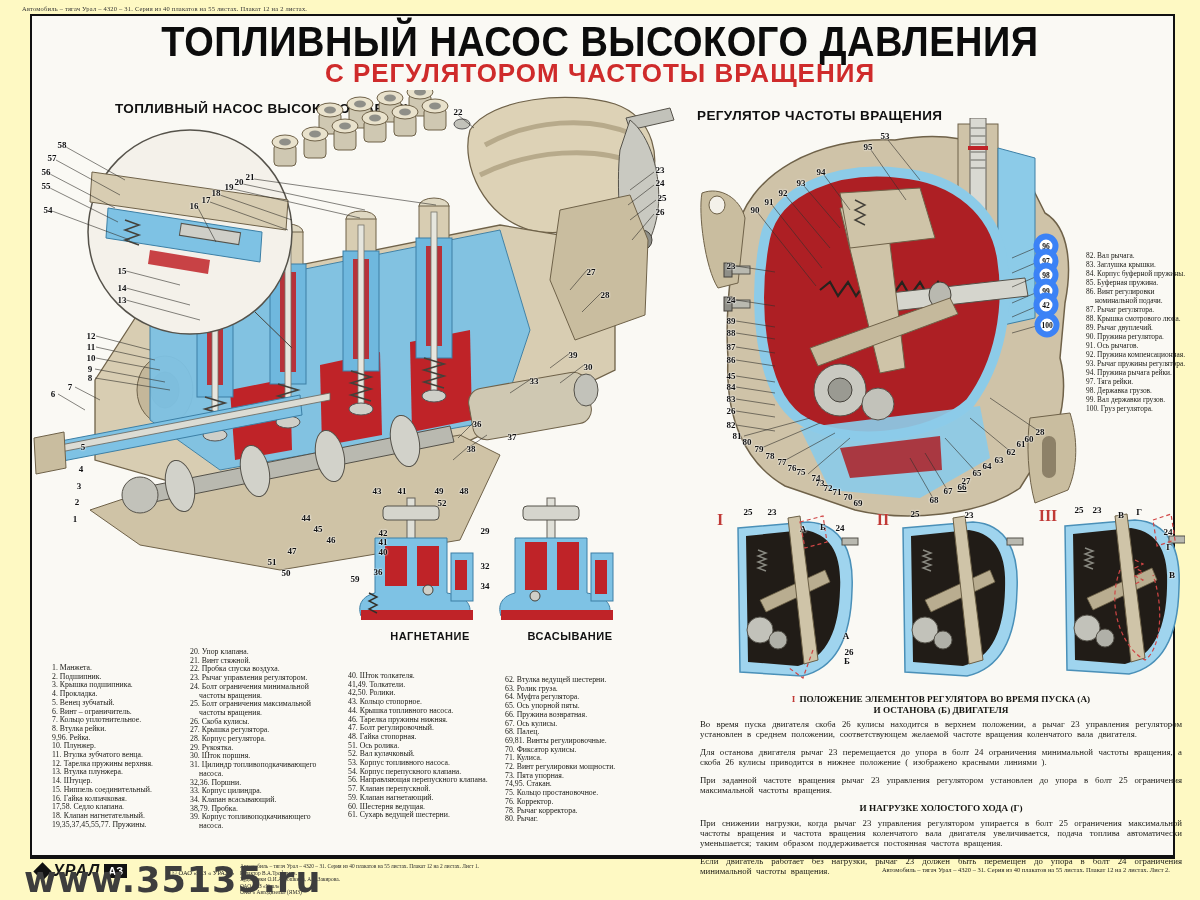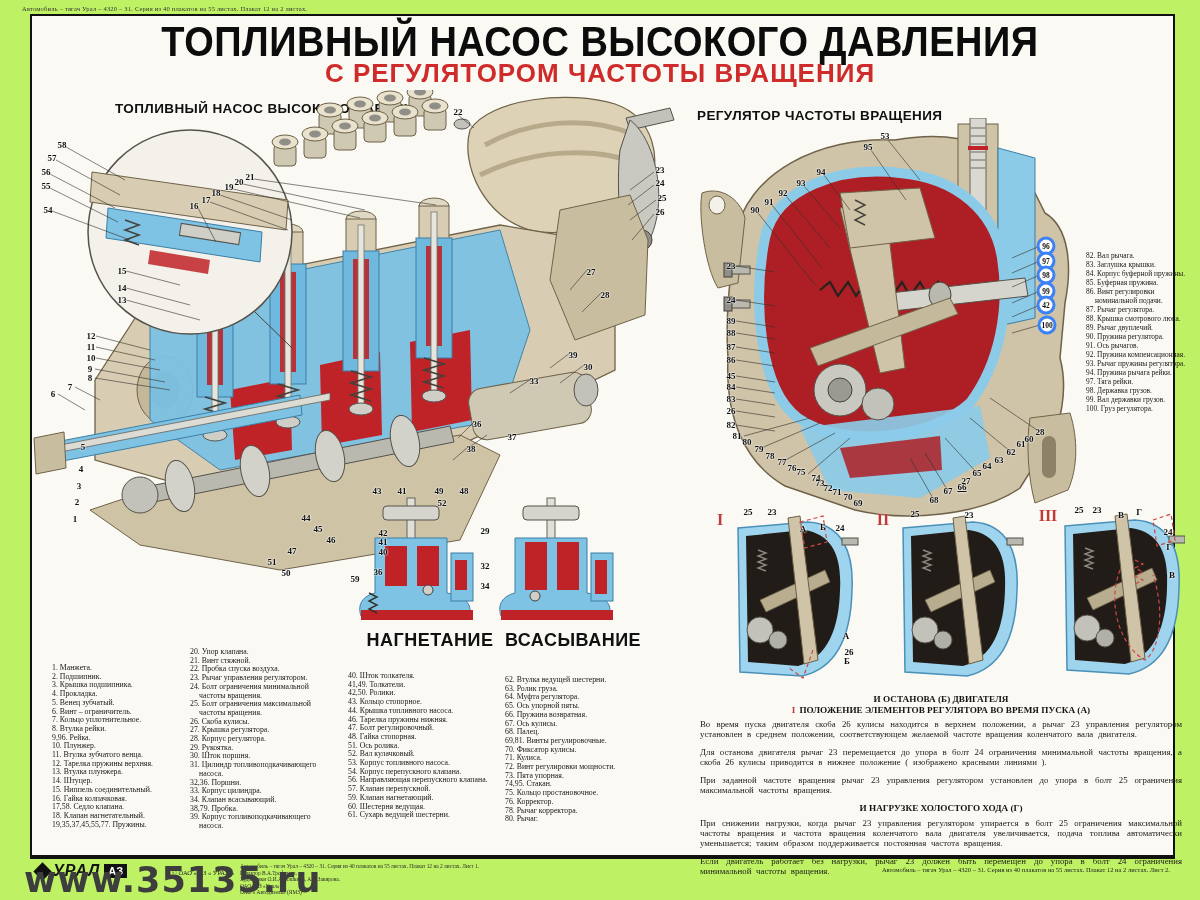--- a/index.html
+++ b/index.html
@@ -1,41 +1,41 @@
 <!DOCTYPE html>
 <html><head>
 <meta charset="utf-8">
 <style>
   html,body{margin:0;padding:0;background:#e9e7e1;}
-  .page{position:relative;width:1200px;height:900px;background:#bef264;overflow:hidden;
+  .page{position:relative;width:1200px;height:900px;background:#fef9c3;overflow:hidden;
         font-family:"Liberation Serif",serif;color:#151511;}
   .frame{position:absolute;left:30px;top:14px;width:1141px;height:839px;
          border:2px solid #111;border-bottom-width:4px;background:#faf9f4;}
   .top-note{position:absolute;left:22px;top:5px;font-size:6.5px;color:#333;letter-spacing:.2px;}
   .title{position:absolute;left:40px;top:18px;width:1120px;text-align:center;
          font-family:"Liberation Sans",sans-serif;font-weight:bold;font-size:38px;
          letter-spacing:.5px;transform:scaleY(1.12);transform-origin:top center;color:#0c0c0c;white-space:nowrap;}
   .subtitle{position:absolute;left:40px;top:58px;width:1120px;text-align:center;
          font-family:"Liberation Sans",sans-serif;font-weight:bold;font-size:26px;
          letter-spacing:1px;color:#cf2b2b;white-space:nowrap;}
   .sec-h{position:absolute;font-family:"Liberation Sans",sans-serif;font-weight:bold;
          font-size:13.5px;letter-spacing:.4px;color:#101010;white-space:nowrap;}
   .overlay{position:absolute;left:0;top:0;width:1200px;height:900px;pointer-events:none;}
   .co{position:absolute;transform:translate(-50%,-50%);font:bold 9px "Liberation Serif",serif;
       color:#101010;white-space:nowrap;text-shadow:0 0 2px #fff,0 0 2px #fff;}
   .co-circ{position:absolute;transform:translate(-50%,-50%);width:13px;height:13px;border-radius:50%;
-      background:#fff;border:3px solid #3b82f6;font:bold 7.5px "Liberation Serif",serif;
+      background:#fff;border:6px solid #3b82f6;font:bold 7.5px "Liberation Serif",serif;
       display:flex;align-items:center;justify-content:center;color:#111;}
   .numeral{position:absolute;transform:translate(-50%,-50%);font:bold 16px "Liberation Serif",serif;
       color:#c03a36;text-shadow:0 0 2px #fff;}
   .plist{position:absolute;}
   .pl-item{font:7.8px/8.7px "Liberation Serif",serif;padding-left:9px;text-indent:-9px;color:#191914;}
   .rlist .pl-item{font:7.4px/9px "Liberation Serif",serif;}
   .vlabel{position:absolute;width:130px;text-align:center;font-family:"Liberation Sans",sans-serif;
-      font-weight:bold;font-size:18px;letter-spacing:.5px;color:#111;}
+      font-weight:bold;font-size:11px;letter-spacing:.5px;color:#111;}
   .notes{position:absolute;left:700px;top:694px;width:482px;}
   .note-h{text-align:center;font:bold 9.2px/10.5px "Liberation Serif",serif;color:#141410;}
   .note-h:empty{display:none;}
   .rn{color:#c03a36;margin-right:4px;}
   .note-p{font:8.8px/10px "Liberation Serif",serif;text-align:justify;margin:4px 0 8px 0;
       word-spacing:2.5px;color:#1b1b16;}
   .note-p:empty{display:none;margin:0;}
   .footer-logo{position:absolute;left:36px;top:862px;display:flex;align-items:center;gap:4px;}
   .logo-diamond{width:13px;height:13px;background:#111;transform:rotate(45deg);display:inline-block;}
   .logo-ural{font:bold italic 16px "Liberation Sans",sans-serif;letter-spacing:1px;color:#141414;}
@@ -568,22 +568,22 @@
       <div class="pl-item">93. Рычаг пружины регулятора.</div>
       <div class="pl-item">94. Пружина рычага рейки.</div>
       <div class="pl-item">97. Тяга рейки.</div>
       <div class="pl-item">98. Державка грузов.</div>
       <div class="pl-item">99. Вал державки грузов.</div>
       <div class="pl-item">100. Груз регулятора.</div>
     </div>
 
   <div class="notes">
     <div>
+      <div class="note-h"><span class="rn">I</span><span>ПОЛОЖЕНИЕ ЭЛЕМЕНТОВ РЕГУЛЯТОРА ВО ВРЕМЯ ПУСКА (А)</span></div>
       <div class="note-h">И ОСТАНОВА (Б) ДВИГАТЕЛЯ</div>
-      <div class="note-h"><span class="rn">I</span><span>ПОЛОЖЕНИЕ ЭЛЕМЕНТОВ РЕГУЛЯТОРА ВО ВРЕМЯ ПУСКА (А)</span></div>
       <p class="note-p">Во время пуска двигателя скоба 26 кулисы находится в верхнем положении, а рычаг 23 управления регулятором установлен в среднем положении, соответствующем желаемой частоте вращения коленчатого вала двигателя.</p>
       <p class="note-p">Для останова двигателя рычаг 23 перемещается до упора в болт 24 ограничения минимальной частоты вращения, а скоба 26 кулисы приводится в нижнее положение ( изображено красными линиями ).</p>
     </div>
     <div>
 
       <p class="note-p">При заданной частоте вращения рычаг 23 управления регулятором установлен до упора в болт 25 ограничения максимальной частоты вращения.</p>
 
     </div>
     <div>
       <div class="note-h">И НАГРУЗКЕ ХОЛОСТОГО ХОДА (Г)</div>

